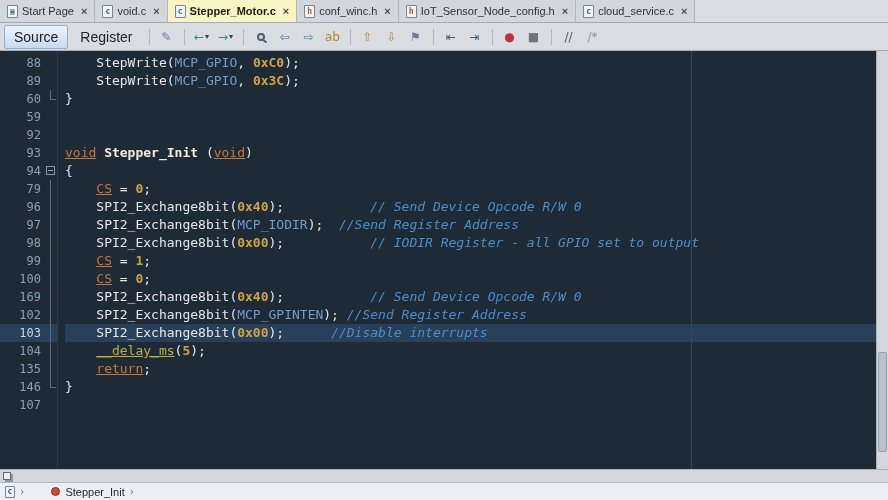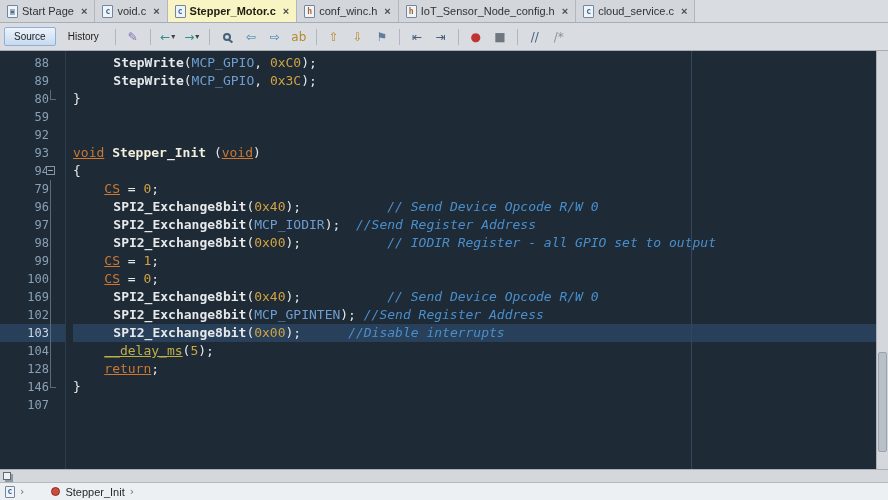--- a/index.html
+++ b/index.html
@@ -13,52 +13,52 @@
          background:#d3d7db; border-right:1px solid #b2b7bd; cursor:default; }
   .tab.active { background:var(--active-tab-background); font-weight:bold; color:#1d1d10; }
   .ficon { display:inline-block; width:11px; height:13px; background:#f0f4f8; border:1px solid #73869c;
            border-radius:1px; font-size:8px; line-height:11px; text-align:center;
            font-family:"DejaVu Sans Mono",monospace; font-weight:bold; }
   .tab .close { font-size:11px; font-weight:bold; color:#4a4e53; margin-left:3px; line-height:10px; }
 
   
   .toolbar { height:28px; background:#d9dce0; border-bottom:1px solid #a7adb4;
              display:flex; align-items:center; padding:0 4px; gap:2px; }
-  .tbtn { font-family:"Liberation Sans",sans-serif; font-size:10px; padding:3px 9px;
+  .tbtn { font-family:"Liberation Sans",sans-serif; font-size:14px; padding:3px 9px;
           border:1px solid transparent; background:transparent; color:#222; }
   .tbtn.src { background:linear-gradient(#ecf3fb,#c7daf0); border-color:#8fb0d4; border-radius:2px; }
   .iconrow { display:flex; align-items:center; gap:2px; }
   .sep { width:1px; height:16px; background:#b2b7be; margin:0 4px; }
   .ibtn { width:22px; height:21px; display:flex; align-items:center; justify-content:center;
           background:transparent; border:none; padding:0; }
   .ibtn .glyph { font-family:"DejaVu Sans",sans-serif; font-size:12px; line-height:1; }
   .ibtn .dd { font-size:8px; color:#3d4247; margin-left:1px; font-family:"DejaVu Sans",sans-serif; }
   .mag { width:8px; height:8px; border:2px solid #46607a; border-radius:50%; position:relative; display:inline-block; }
   .mag::after { content:""; position:absolute; width:5px; height:2px; background:#46607a;
                 right:-4px; bottom:-3px; transform:rotate(40deg); }
 
   
   .editor { height:418px; background:var(--editor-background); display:flex; position:relative;
             font-family:"DejaVu Sans Mono",monospace; font-size:13px; line-height:18px; overflow:hidden; }
-  .gutter { width:66px; flex:none; border-right:1px solid #2e3d4c; padding-top:3px; position:relative; }
+  .gutter { width:58px; flex:none; border-right:1px solid #2e3d4c; padding-top:3px; position:relative; }
   .num { height:18px; text-align:right; padding-right:16px; color:var(--line-number); font-size:12px; line-height:18px; }
   .num.cur { background:var(--current-line-background); color:#c9d8e6; }
   .fold-start { position:absolute; left:46px; width:9px; height:9px; line-height:7px; font-size:9px;
                 text-align:center; color:#cfd8e2; border:1px solid #8496a8;
                 background:var(--editor-background); transform:translateY(4px); z-index:2; }
   .fold-line { position:absolute; left:50px; width:1px; height:18px; background:#5c6b7a; }
   .fold-end { position:absolute; left:50px; width:6px; height:10px;
               border-left:1px solid #5c6b7a; border-bottom:1px solid #5c6b7a; }
   .code { flex:1; padding:3px 0 0 7px; white-space:pre; overflow:hidden; color:var(--plain-text); }
   .line { height:18px; }
   .line.cur { background:var(--current-line-background); }
   .tk-pl { color:var(--plain-text); }
-  .tk-fn { color:var(--plain-text); font-weight:bold;margin-left:9px; }
+  .tk-fn { color:var(--plain-text); font-weight:normal; }
   .tk-cn { color:var(--constant); }
-  .tk-nm { color:var(--number); }
+  .tk-nm { color:var(--number);font-weight:bold; }
   .tk-cm { color:var(--comment); font-style:italic; }
   .tk-kw { color:var(--keyword);text-decoration:underline; }
   .tk-mc { color:var(--macro); text-decoration:underline;text-align:right; }
   .tk-fd { color:var(--function-declaration); font-weight:bold; }
   .marginline { position:absolute; top:0; bottom:0; left:calc(65px + 80ch); width:1px; background:#33465a; }
   .vscroll { width:12px; flex:none; background:#d4d8dd; border-left:1px solid #aab0b8; position:relative; }
   .vthumb { position:absolute; left:1px; right:1px; top:72%; height:24%;
             background:#b9c0c7; border:1px solid #9aa2ab; border-radius:2px; }
 
   
@@ -104,21 +104,21 @@
       </div>
       <div class="tab">
         <span class="ficon" style="color: rgb(46, 109, 164);">c</span>
         <span class="lbl">cloud_service.c</span>
         <span class="close">×</span>
       </div>
     </div>
 
   <div class="toolbar">
     <button class="tbtn src">Source</button>
-    <button class="tbtn">History</button>
+    <button class="tbtn">Register</button>
     <div class="sep"></div>
     <div class="iconrow">
         <button class="ibtn">
           <span class="glyph" style="color: rgb(125, 107, 181);">✎</span>
         </button>
         <div class="sep"></div>
         <button class="ibtn">
           <span class="glyph" style="color: rgb(47, 143, 143);">←</span>
           <span class="dd">▾</span>
         </button>
@@ -170,21 +170,21 @@
         <button class="ibtn">
           <span class="glyph" style="color: rgb(138, 149, 160);">/*</span>
         </button>
       </div>
   </div>
 
   <div class="editor">
     <div class="gutter">
         <div class="num">88</div>
         <div class="num">89</div>
-        <div class="num">80</div>
+        <div class="num">60</div>
         <div class="fold-end" style="top: 39px;"></div>
         <div class="num">59</div>
         <div class="num">92</div>
         <div class="num">93</div>
         <div class="num">94</div>
         <div class="fold-start" style="top: 111px;">−</div>
         <div class="num">79</div>
         <div class="fold-line" style="top: 129px;"></div>
         <div class="num">96</div>
         <div class="fold-line" style="top: 147px;"></div>
@@ -197,21 +197,21 @@
         <div class="num">100</div>
         <div class="fold-line" style="top: 219px;"></div>
         <div class="num">169</div>
         <div class="fold-line" style="top: 237px;"></div>
         <div class="num">102</div>
         <div class="fold-line" style="top: 255px;"></div>
         <div class="num cur">103</div>
         <div class="fold-line" style="top: 273px;"></div>
         <div class="num">104</div>
         <div class="fold-line" style="top: 291px;"></div>
-        <div class="num">128</div>
+        <div class="num">135</div>
         <div class="fold-line" style="top: 309px;"></div>
         <div class="num">146</div>
         <div class="fold-end" style="top: 327px;"></div>
         <div class="num">107</div>
       </div>
     <div class="code"><div class="line"><span class="tk-pl">    </span><span class="tk-fn">StepWrite</span><span class="tk-pl">(</span><span class="tk-cn">MCP_GPIO</span><span class="tk-pl">, </span><span class="tk-nm">0xC0</span><span class="tk-pl">);</span></div><div class="line"><span class="tk-pl">    </span><span class="tk-fn">StepWrite</span><span class="tk-pl">(</span><span class="tk-cn">MCP_GPIO</span><span class="tk-pl">, </span><span class="tk-nm">0x3C</span><span class="tk-pl">);</span></div><div class="line"><span class="tk-pl">}</span></div><div class="line"></div><div class="line"></div><div class="line"><span class="tk-kw">void</span><span class="tk-pl"> </span><span class="tk-fd">Stepper_Init</span><span class="tk-pl"> (</span><span class="tk-kw">void</span><span class="tk-pl">)</span></div><div class="line"><span class="tk-pl">{</span></div><div class="line"><span class="tk-pl">    </span><span class="tk-kw">CS</span><span class="tk-pl"> = </span><span class="tk-nm">0</span><span class="tk-pl">;</span></div><div class="line"><span class="tk-pl">    </span><span class="tk-fn">SPI2_Exchange8bit</span><span class="tk-pl">(</span><span class="tk-nm">0x40</span><span class="tk-pl">);</span><span class="tk-pl">           </span><span class="tk-cm">// Send Device Opcode R/W 0</span></div><div class="line"><span class="tk-pl">    </span><span class="tk-fn">SPI2_Exchange8bit</span><span class="tk-pl">(</span><span class="tk-cn">MCP_IODIR</span><span class="tk-pl">);  </span><span class="tk-cm">//Send Register Address</span></div><div class="line"><span class="tk-pl">    </span><span class="tk-fn">SPI2_Exchange8bit</span><span class="tk-pl">(</span><span class="tk-nm">0x00</span><span class="tk-pl">);</span><span class="tk-pl">           </span><span class="tk-cm">// IODIR Register - all GPIO set to output</span></div><div class="line"><span class="tk-pl">    </span><span class="tk-kw">CS</span><span class="tk-pl"> = </span><span class="tk-nm">1</span><span class="tk-pl">;</span></div><div class="line"><span class="tk-pl">    </span><span class="tk-kw">CS</span><span class="tk-pl"> = </span><span class="tk-nm">0</span><span class="tk-pl">;</span></div><div class="line"><span class="tk-pl">    </span><span class="tk-fn">SPI2_Exchange8bit</span><span class="tk-pl">(</span><span class="tk-nm">0x40</span><span class="tk-pl">);</span><span class="tk-pl">           </span><span class="tk-cm">// Send Device Opcode R/W 0</span></div><div class="line"><span class="tk-pl">    </span><span class="tk-fn">SPI2_Exchange8bit</span><span class="tk-pl">(</span><span class="tk-cn">MCP_GPINTEN</span><span class="tk-pl">); </span><span class="tk-cm">//Send Register Address</span></div><div class="line cur"><span class="tk-pl">    </span><span class="tk-fn">SPI2_Exchange8bit</span><span class="tk-pl">(</span><span class="tk-nm">0x00</span><span class="tk-pl">);</span><span class="tk-pl">      </span><span class="tk-cm">//Disable interrupts</span></div><div class="line"><span class="tk-pl">    </span><span class="tk-mc">__delay_ms</span><span class="tk-pl">(</span><span class="tk-nm">5</span><span class="tk-pl">);</span></div><div class="line"><span class="tk-pl">    </span><span class="tk-kw">return</span><span class="tk-pl">;</span></div><div class="line"><span class="tk-pl">}</span></div><div class="line"></div></div>
     <div class="vscroll">
       <div class="vthumb"></div>
     </div>
     <div class="marginline"></div>

